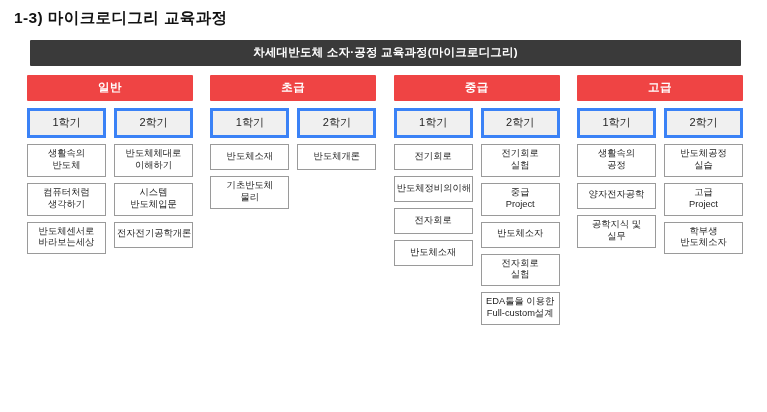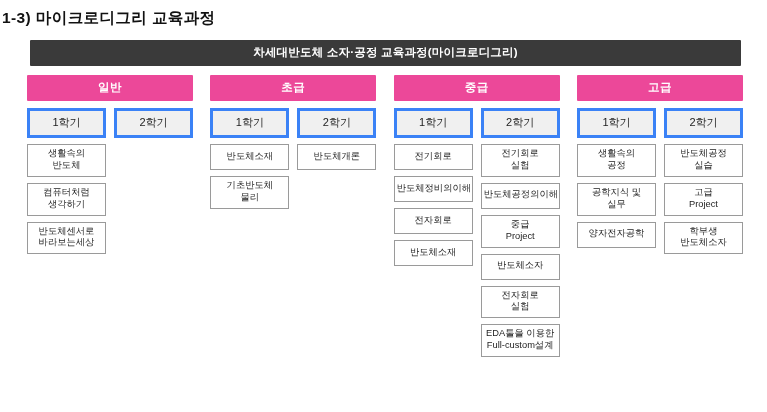--- a/index.html
+++ b/index.html
@@ -10,21 +10,21 @@
   body {
     width: 767px;
     height: 412px;
     font-family: "Liberation Sans", sans-serif;
     color: #1a1a1a;
     position: relative;
     overflow: hidden;
   }
   #page-title {
     position: absolute;
-    left: 2px;
+    left: 14px;
     top: 8px;
     font-size: 15.5px;
     font-weight: bold;
     letter-spacing: 0.4px;
     color: #111111;
     white-space: nowrap;
   }
   #diagram {
     position: absolute;
     left: 0;
@@ -48,21 +48,21 @@
     margin: 9px 24px 0 27px;
   }
   .level {
     width: 166px;
     display: flex;
     flex-direction: column;
     align-items: center;
   }
   .level-header {
     width: 100%;
-    background: #ec4899;
+    background: #ef4444;
     color: #ffffff;
     text-align: center;
     font-size: 11.5px;
     font-weight: bold;
     padding: 5px 0 6px 0;
     border-radius: 1px;
     letter-spacing: 0.5px;
   }
   .semesters {
     display: flex;
@@ -140,20 +140,33 @@
               <span>생각하기</span>
             </div>
             <div class="course">
               <span>반도체센서로</span>
               <span>바라보는세상</span>
             </div>
           </div>
         </div>
         <div class="semester">
           <div class="semester-header">2학기</div>
+          <div class="courses">
+            <div class="course">
+              <span>반도체체대로</span>
+              <span>이해하기</span>
+            </div>
+            <div class="course">
+              <span>시스템</span>
+              <span>반도체입문</span>
+            </div>
+            <div class="course">
+              <span>전자전기공학개론</span>
+            </div>
+          </div>
         </div>
       </div>
     </div>
 
     <div class="level">
       <div class="level-header">초급</div>
       <div class="semesters">
         <div class="semester">
           <div class="semester-header">1학기</div>
           <div class="courses">
@@ -198,23 +211,20 @@
           </div>
         </div>
         <div class="semester">
           <div class="semester-header">2학기</div>
           <div class="courses">
             <div class="course">
               <span>전기회로</span>
               <span>실험</span>
             </div>
             <div class="course">
-              <span>반도체공정의이해</span>
-            </div>
-            <div class="course">
               <span>중급</span>
               <span>Project</span>
             </div>
             <div class="course">
               <span>반도체소자</span>
             </div>
             <div class="course">
               <span>전자회로</span>
               <span>실험</span>
             </div>
@@ -231,26 +241,26 @@
       <div class="level-header">고급</div>
       <div class="semesters">
         <div class="semester">
           <div class="semester-header">1학기</div>
           <div class="courses">
             <div class="course">
               <span>생활속의</span>
               <span>공정</span>
             </div>
             <div class="course">
+              <span>양자전자공학</span>
+            </div>
+            <div class="course">
               <span>공학지식 및</span>
               <span>실무</span>
             </div>
-            <div class="course">
-              <span>양자전자공학</span>
-            </div>
           </div>
         </div>
         <div class="semester">
           <div class="semester-header">2학기</div>
           <div class="courses">
             <div class="course">
               <span>반도체공정</span>
               <span>실습</span>
             </div>
             <div class="course">

